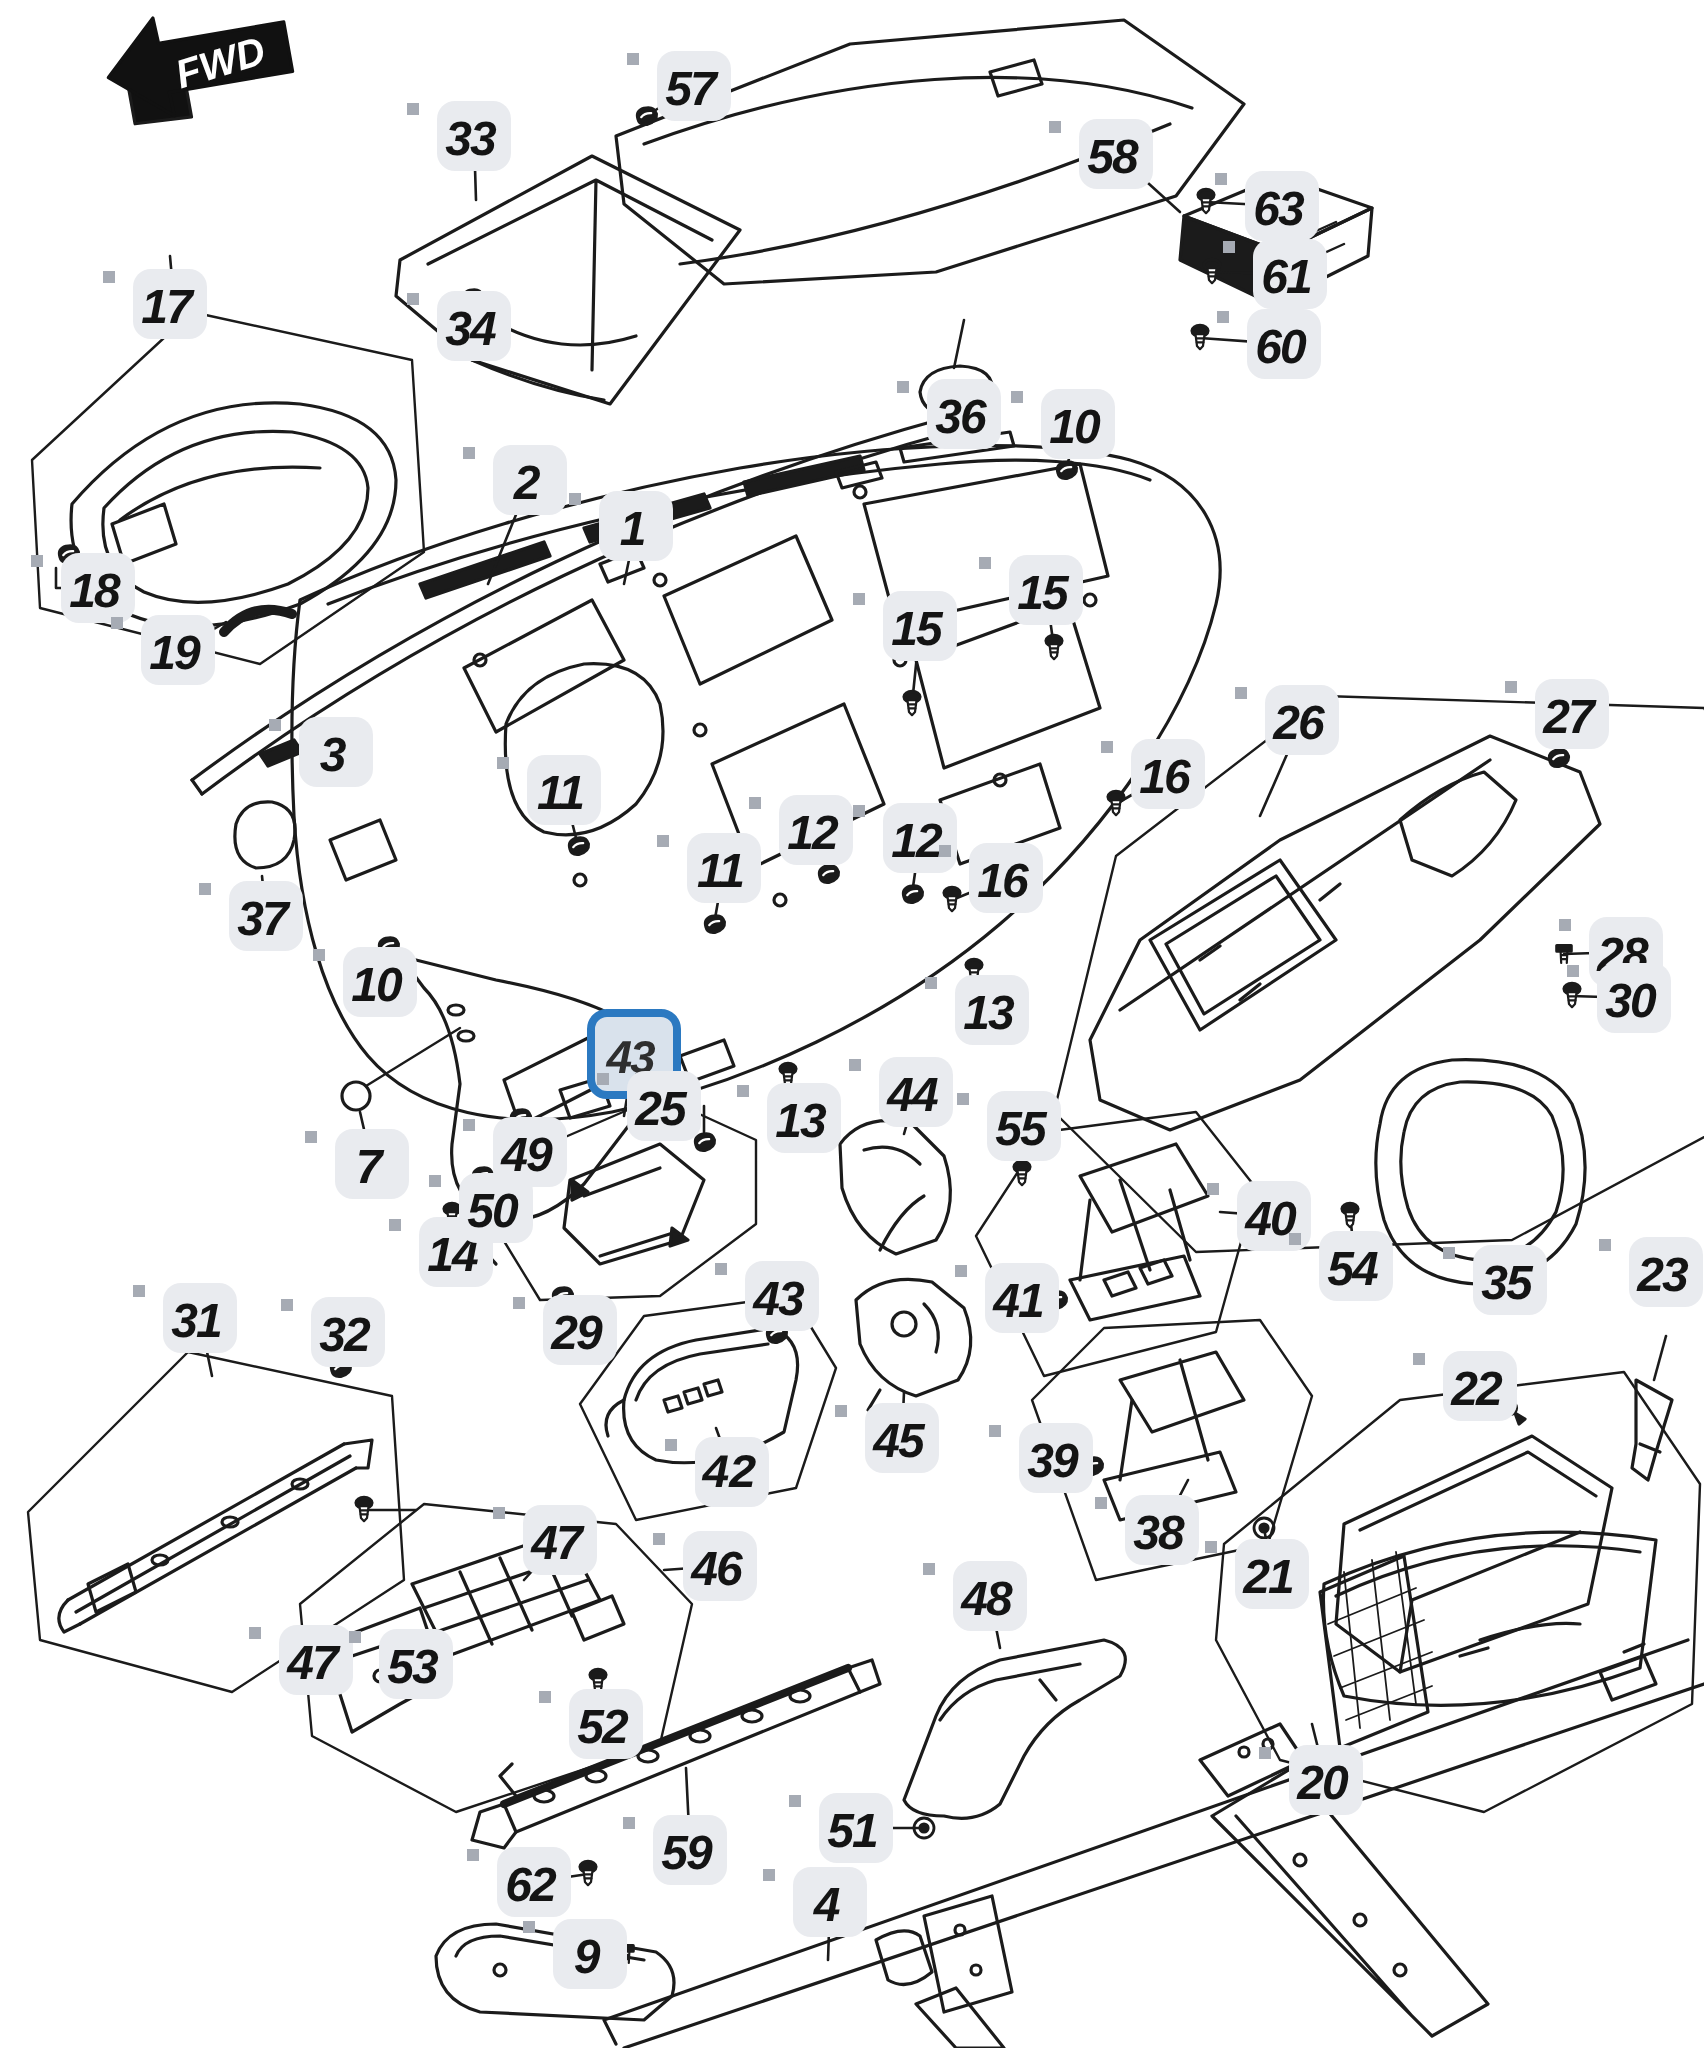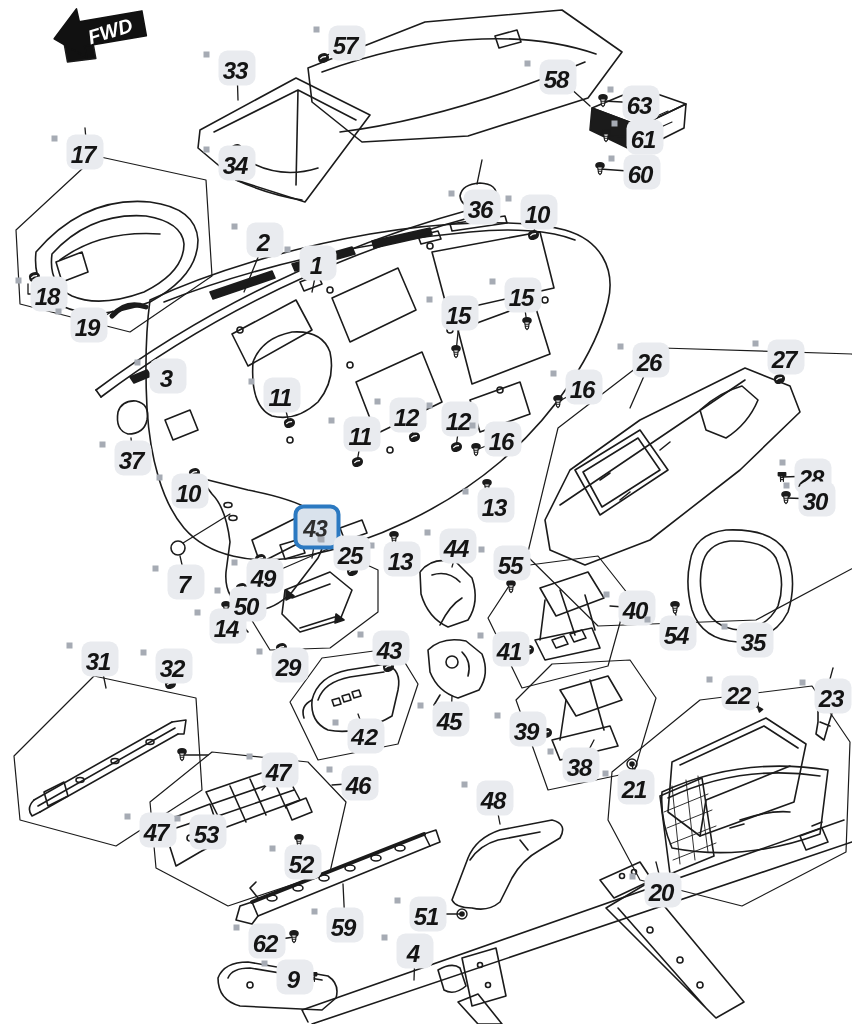--- a/index.html
+++ b/index.html
@@ -464,29 +464,29 @@
       <span class="num">20</span>
     </div>
     <div class="callout" style="left: 636px; top: 787px; align-items: center;">
       <span class="mk"></span>
       <span class="num">21</span>
     </div>
     <div class="callout" style="left: 740px; top: 693px;">
       <span class="mk"></span>
       <span class="num">22</span>
     </div>
-    <div class="callout" style="left: 833px; top: 696px;">
+    <div class="callout" style="left: 833px; top: 636px;">
       <span class="mk"></span>
       <span class="num">23</span>
     </div>
     <div class="callout hl" style="left: 317px; top: 527px;">
       <span class="mk"></span>
       <span class="num">43</span>
     </div>
-    <div class="callout" style="left: 352px; top: 553px;">
+    <div class="callout" style="left: 332px; top: 553px;">
       <span class="mk"></span>
       <span class="num">25</span>
     </div>
     <div class="callout" style="left: 651px; top: 360px;">
       <span class="mk"></span>
       <span class="num">26</span>
     </div>
     <div class="callout" style="left: 786px; top: 357px;">
       <span class="mk"></span>
       <span class="num">27</span>

